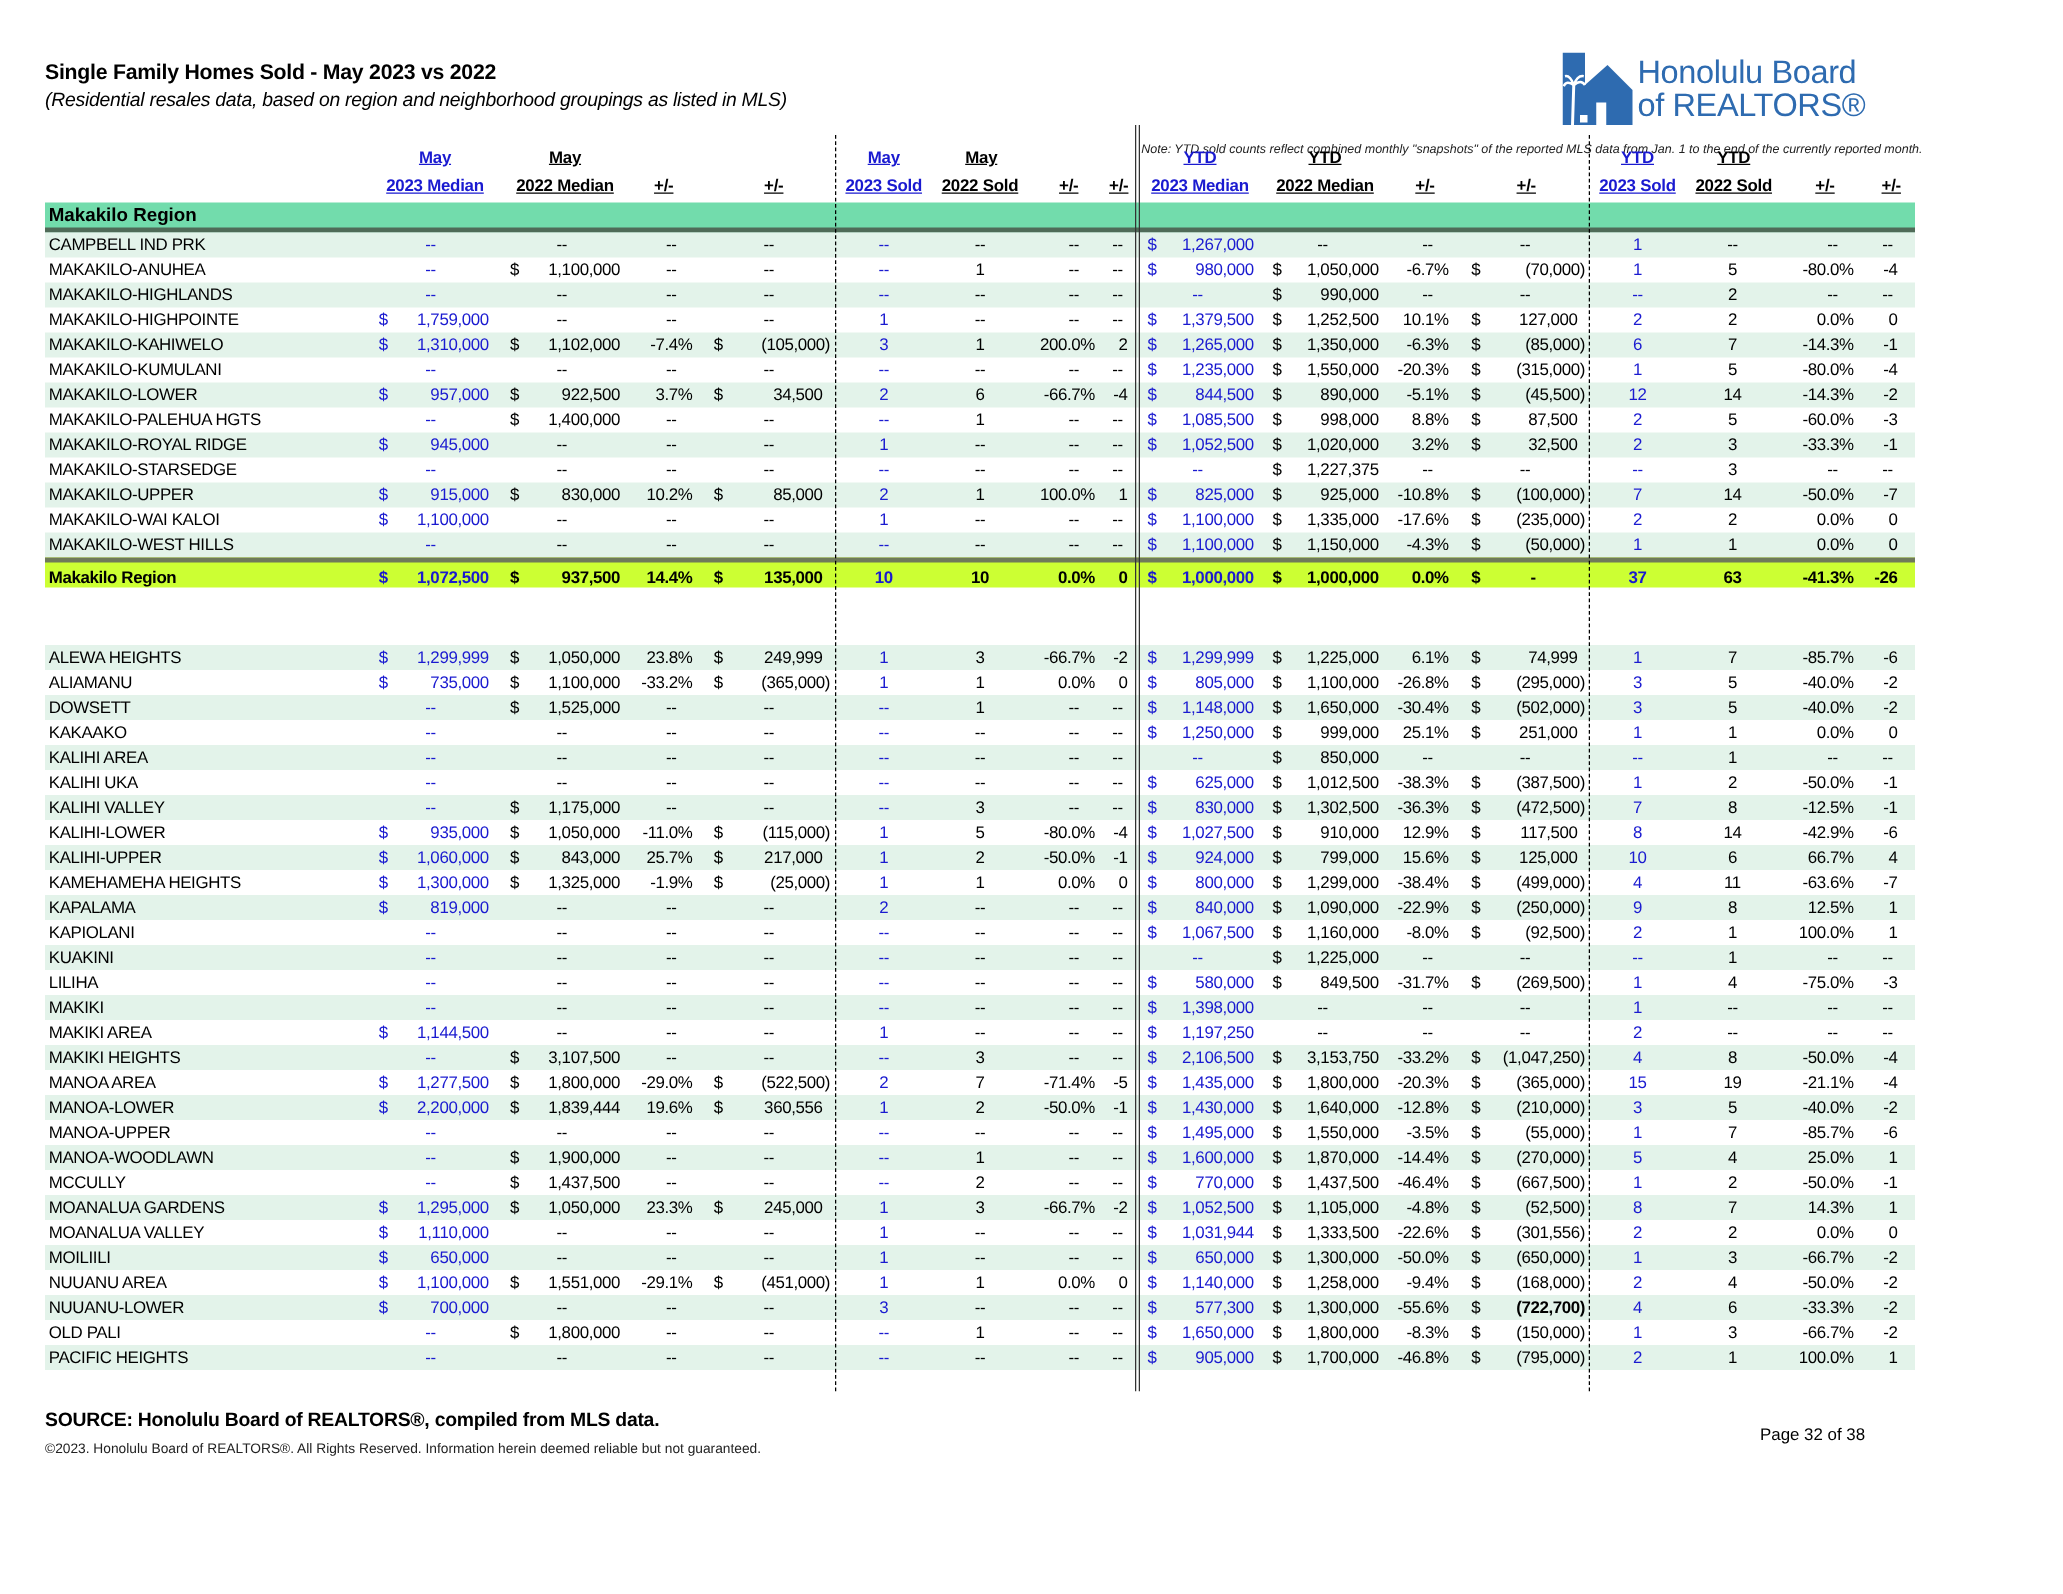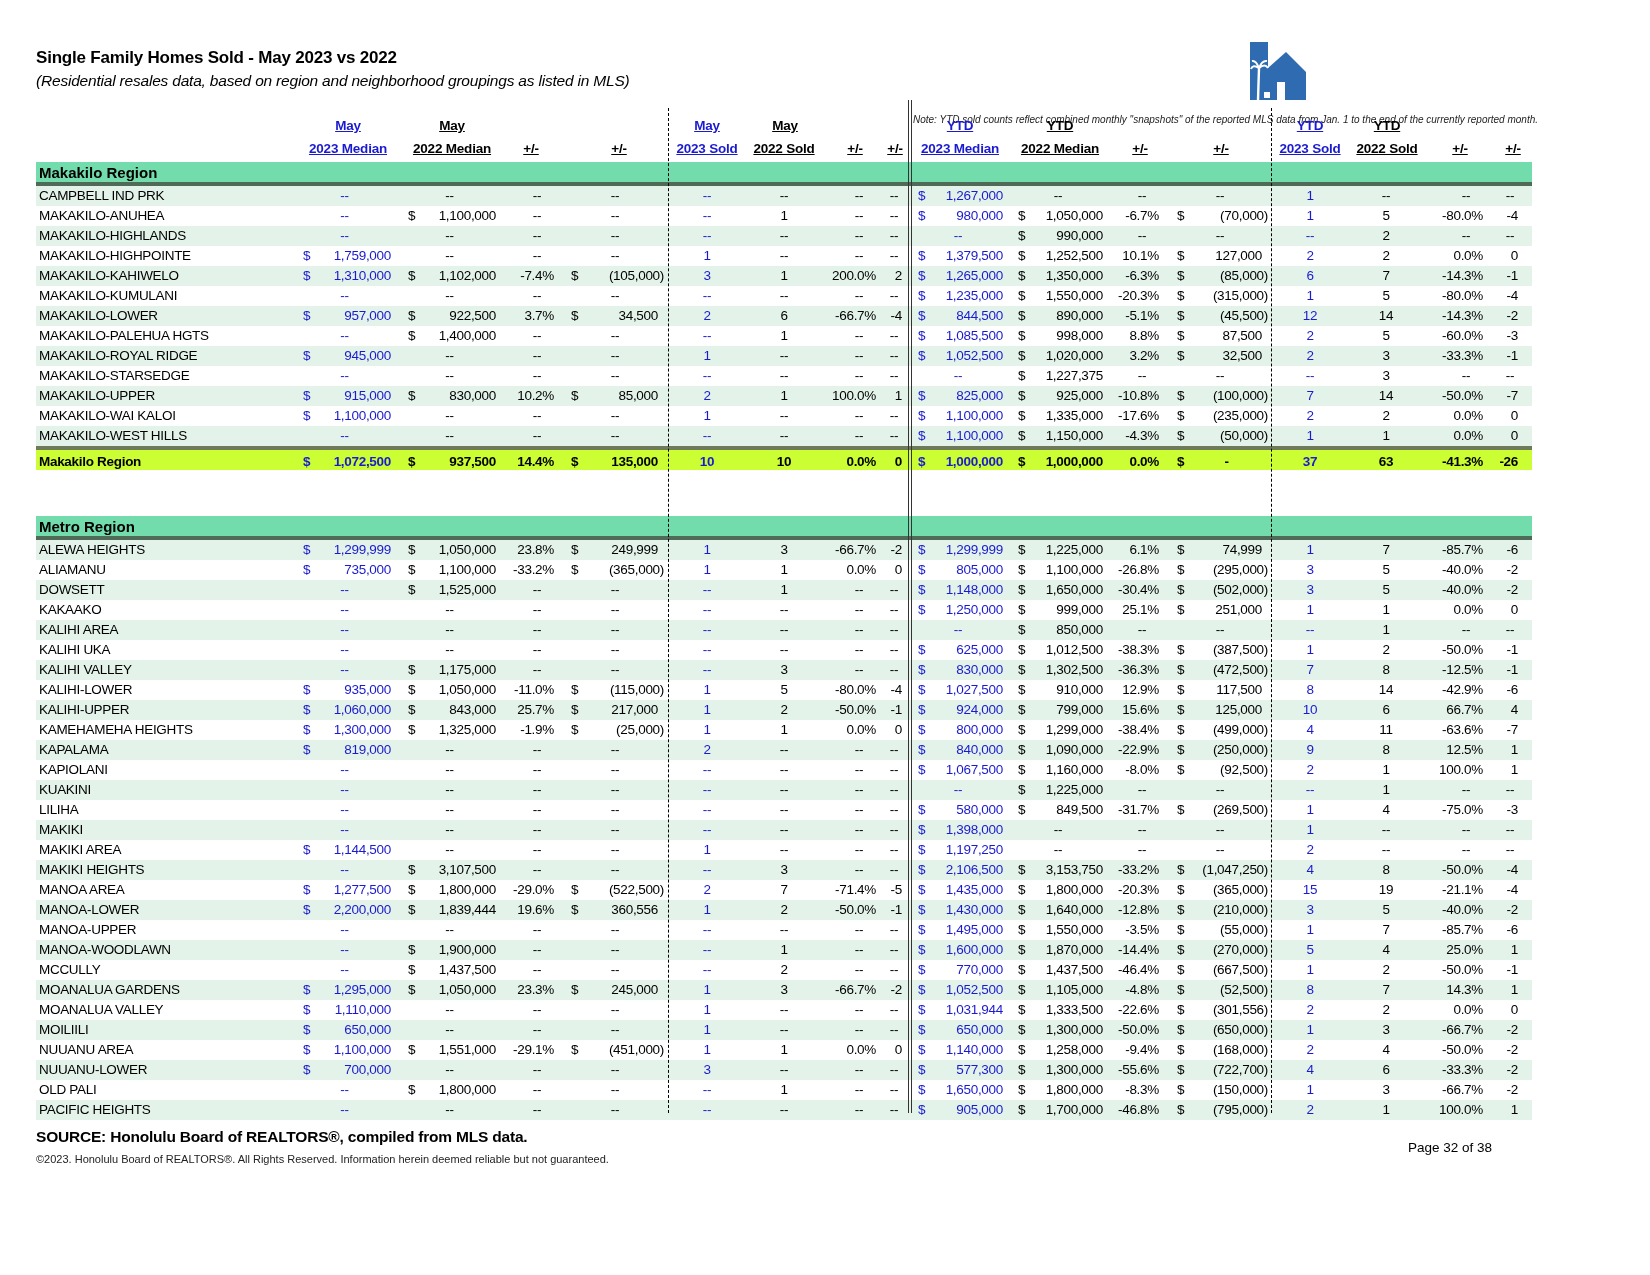--- a/index.html
+++ b/index.html
@@ -42,20 +42,24 @@
 
 <div class="logo">
   <svg class="logo-mark" viewBox="0 0 58 58">
     <rect x="0" y="0" width="18" height="58" fill="#2e6bb0"></rect>
     <polygon points="18,58 18,26 36,10 56,30 56,58" fill="#2e6bb0"></polygon>
     <path d="M8 58 L9 26" stroke="#fff" stroke-width="2.4" fill="none"></path>
     <path d="M9 26 Q3 22 1 27 M9 26 Q15 21 18 26 M9 26 Q6 18 2 19 M9 26 Q12 18 17 19" stroke="#fff" stroke-width="2" fill="none"></path>
     <rect x="27" y="40" width="8" height="18" fill="#fff"></rect>
     <rect x="14" y="50" width="6" height="6" fill="#fff"></rect>
   </svg>
+  <div class="logo-text">
+    <div>Honolulu Board</div>
+    <div>of REALTORS®</div>
+  </div>
 </div>
 
 <div class="note">Note: YTD sold counts reflect combined monthly "snapshots" of the reported MLS data from Jan. 1 to the end of the currently reported month.</div>
 
 <div>
   <div class="hdr blue" style="left:318px;top:118px;width:60px">May</div>
   <div class="hdr blue" style="left:298px;top:141px;width:100px">2023 Median</div>
   <div class="hdr" style="left:422px;top:118px;width:60px">May</div>
   <div class="hdr" style="left:402px;top:141px;width:100px">2022 Median</div>
   <div class="hdr" style="left:516px;top:141px;width:30px">+/-</div>
@@ -395,21 +399,20 @@
       <span class="cell r" style="right: 429px;">1,000,000</span>
       <span class="cell r" style="right: 373px;">0.0%</span>
       <span class="cell" style="left: 1141px;">$</span>
       <span class="cell c" style="left: 1161px; width: 59px;">-</span>
       <span class="cell c blue" style="left: 1249px; width: 50px;">37</span>
       <span class="cell c" style="left: 1325px; width: 50px;">63</span>
       <span class="cell r" style="right: 49px;">-41.3%</span>
       <span class="cell r" style="right: 14px;">-26</span>
     </div>
     <div class="gap"></div>
-    <div class="region-bar"><span>Metro Region</span></div>
     <div class="row alt">
       <span class="cell name">ALEWA HEIGHTS</span>
       <span class="cell blue" style="left: 267px;">$</span>
       <span class="cell r blue" style="right: 1141px;">1,299,999</span>
       <span class="cell" style="left: 372px;">$</span>
       <span class="cell r" style="right: 1036px;">1,050,000</span>
       <span class="cell r" style="right: 978px;">23.8%</span>
       <span class="cell" style="left: 535px;">$</span>
       <span class="cell r" style="right: 874px;">249,999</span>
       <span class="cell c blue" style="left: 646px; width: 50px;">1</span>
@@ -1013,21 +1016,21 @@
       <span class="cell c blue" style="left: 646px; width: 50px;">3</span>
       <span class="cell c" style="left: 723px; width: 50px;">--</span>
       <span class="cell c" style="left: 812px; width: 22px;">--</span>
       <span class="cell c" style="left: 850px; width: 16px;">--</span>
       <span class="cell blue" style="left: 882px;">$</span>
       <span class="cell r blue" style="right: 529px;">577,300</span>
       <span class="cell" style="left: 982px;">$</span>
       <span class="cell r" style="right: 429px;">1,300,000</span>
       <span class="cell r" style="right: 373px;">-55.6%</span>
       <span class="cell" style="left: 1141px;">$</span>
-      <span class="cell r" style="right: 264px;">(722,700)</span>
+      <span class="cell r" style="right: 264px; font-weight: bold;">(722,700)</span>
       <span class="cell c blue" style="left: 1249px; width: 50px;">4</span>
       <span class="cell c" style="left: 1325px; width: 50px;">6</span>
       <span class="cell r" style="right: 49px;">-33.3%</span>
       <span class="cell r" style="right: 14px;">-2</span>
     </div>
     <div class="row">
       <span class="cell name">OLD PALI</span>
       <span class="cell c blue" style="left: 287px; width: 43px;">--</span>
       <span class="cell" style="left: 372px;">$</span>
       <span class="cell r" style="right: 1036px;">1,800,000</span>

